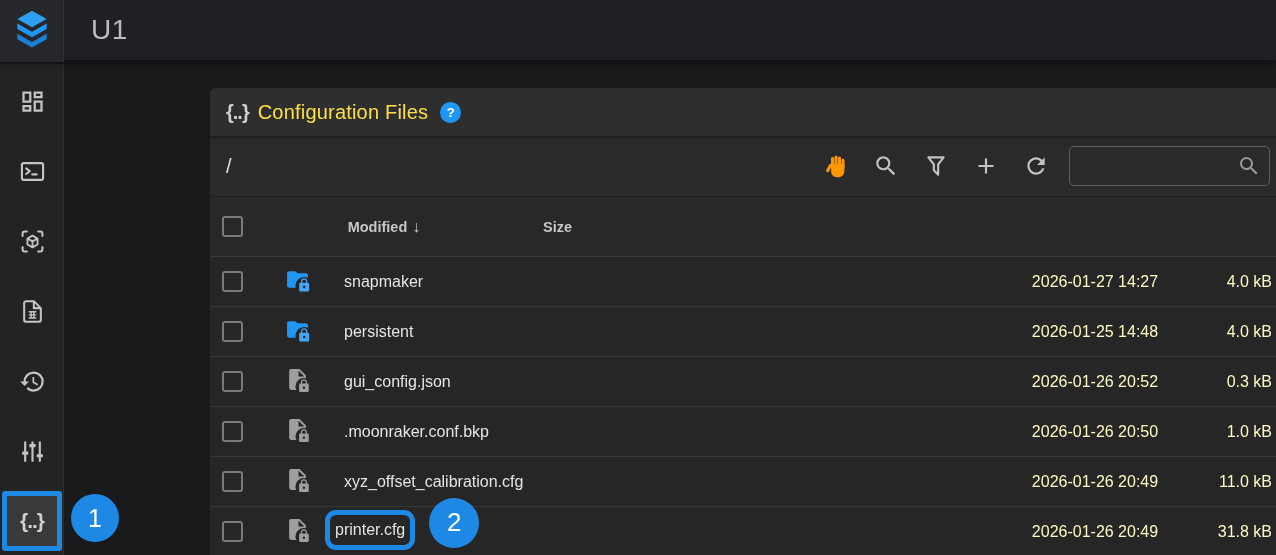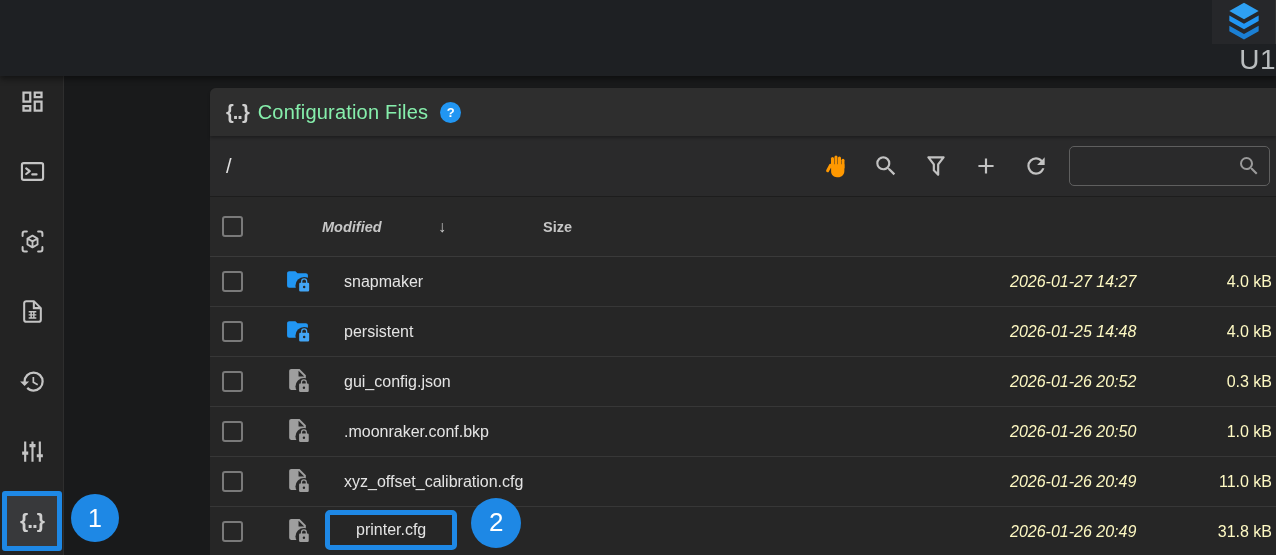--- a/index.html
+++ b/index.html
@@ -1,23 +1,23 @@
 <!DOCTYPE html>
 <html><head>
 <meta charset="utf-8">
 <style>
   * { margin:0; padding:0; box-sizing:border-box; }
   html,body { width:1276px; height:555px; overflow:hidden; background:#191a1b;
     font-family:"Liberation Sans", sans-serif; }
   .screen { position:relative; width:1276px; height:555px; background:#191a1b; }
 
   
-  .topbar { position:absolute; top:0; left:0; width:100%; height:76px;
-    background:#1e2023; display:flex; align-items:flex-end;
-    box-shadow:0 3px 6px rgba(0,0,0,.45); z-index:30;flex-direction:column; }
+  .topbar { position:absolute; top:0; left:0; width:100%; height:60px;
+    background:#1e2023; display:flex; align-items:center;
+    box-shadow:0 3px 6px rgba(0,0,0,.45); z-index:30; }
   .logo-cell { width:64px; height:64px; display:flex; align-items:center; justify-content:center;
     background:#26272a; border-right:1px solid #333; cursor:pointer; }
   .app-title { color:#b9bcbe; font-size:28px; font-weight:400; margin-left:27px; letter-spacing:.5px; }
 
   
   .sidebar { position:absolute; top:64px; left:0; width:64px; height:491px;
     background:#232323; border-right:1px solid #2e2e2e; padding-top:7px; z-index:10; }
   .nav-item { width:60px; height:60px; margin:0 2px 10px 2px; display:flex;
     align-items:center; justify-content:center; color:#c4c4c4; cursor:pointer; }
   .nav-item svg { display:block; }
@@ -31,21 +31,21 @@
   .annot-badge-1 { left:71px; top:494px; }
 
   
   .content { position:absolute; top:64px; left:64px; width:1212px; height:491px; background:#191a1b; }
   .panel { position:absolute; top:24px; left:146px; width:1066px; height:467px;
     background:#262626; border-radius:6px 0 0 0; }
   .panel-header { height:48px; background:#2e2e2e; border-radius:6px 0 0 0;
     display:flex; align-items:center; padding:0 16px; box-shadow:0 2px 3px rgba(0,0,0,.28);
     position:relative; z-index:5; }
   .panel-header .braces-glyph { font-size:20px; margin-right:9px; }
-  .panel-title { color:#86efac; font-size:20px; font-weight:400; letter-spacing:.2px; }
+  .panel-title { color:#fde047; font-size:20px; font-weight:400; letter-spacing:.2px; }
   .help-dot { width:21px; height:21px; border-radius:50%; background:#2196f3; color:#fff;
     font-size:13px; font-weight:700; display:flex; align-items:center; justify-content:center;
     margin-left:12px; cursor:pointer; }
 
   
   .toolbar { height:61px; background:#2a2a2b; display:flex; align-items:center;
     padding:0 6px 0 16px; border-bottom:1px solid #1d1d1d; }
   .path-label { color:#e0e0e0; font-size:20px; font-weight:300; }
   .tool-group { margin-left:auto; display:flex; align-items:center; }
   .tool-btn { width:34px; height:34px; margin-left:16px; display:flex; align-items:center;
@@ -59,33 +59,33 @@
 
   
   .thead, .row { display:flex; align-items:center; }
   .thead { height:60px; background:#282828; border-bottom:1px solid #3a3a3a;
     color:#c6c6c6; font-size:14.5px; font-weight:700; }
   .row { height:50px; background:#262626; border-bottom:1px solid #373737;
     color:#e4e4e4; font-size:16px; cursor:pointer; }
   .c-check { flex:0 0 62px; padding-left:12px; display:flex; align-items:center; }
   .c-icon  { flex:0 0 50px; display:flex; align-items:center; justify-content:center; }
   .c-name  { flex:1 1 auto; padding-left:22px; display:flex; align-items:center; min-width:0; }
-  .c-mod   { flex:0 0 170px; display:flex; align-items:center; justify-content:space-between;font-style:italic; }
+  .c-mod   { flex:0 0 170px; display:flex; align-items:center; justify-content:center; }
   .c-size  { flex:0 0 96px; display:flex; align-items:center; justify-content:flex-end; padding-right:4px; }
   .thead .c-mod  { padding-right:46px; }
   .thead .c-size { padding-right:16px; }
   .sort-arrow { font-size:16px; font-weight:400; margin-left:5px; color:#c6c6c6; }
   .checkbox { width:21px; height:21px; border:2px solid #7a7a7a; border-radius:3px;
     background:transparent; cursor:pointer; }
   .row .c-mod, .row .c-size { color:#fef9c3; }
   .fname { white-space:nowrap; }
 
   
   .name-wrap { display:flex; }
-  .name-wrap.annot { border:5px solid #1e88e5; border-radius:5px; padding:6px 26px;
+  .name-wrap.annot { border:5px solid #1e88e5; border-radius:11px; padding:6px 5px;
     margin-left:-19px; position:relative; top:-2px; }
   .row-badge { display:none; position:relative; top:-9px; width:50px; height:50px;
     margin-left:14px; border-radius:50%; background:#1e88e5; color:#fff; font-size:26px;
     font-weight:500; align-items:center; justify-content:center; flex:0 0 auto; z-index:20; }
 </style>
 </head>
 <body>
 
 <div class="screen">
 

